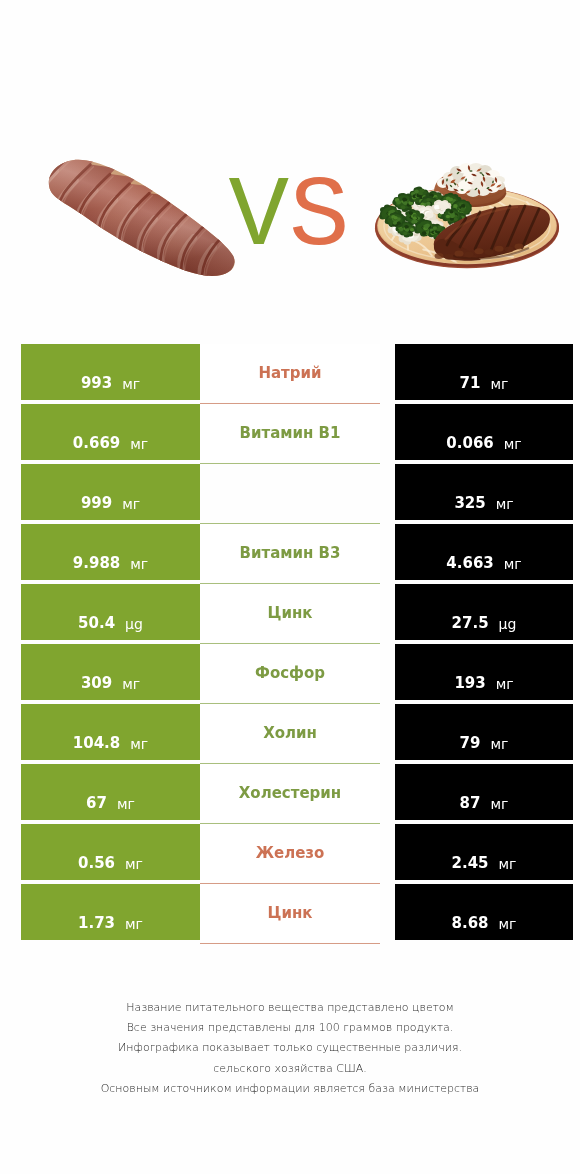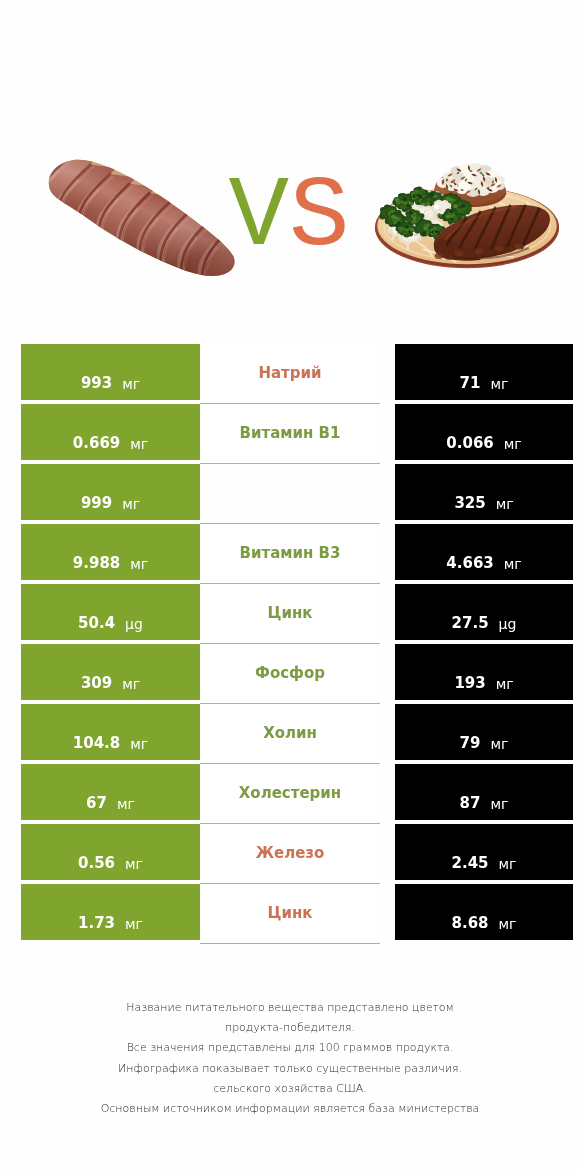--- a/index.html
+++ b/index.html
@@ -1108,19 +1108,18 @@
         </div>
         <div class="cell cR">
           <span>8.68</span>
           <span class="unit">мг</span>
         </div>
         <div class="sep" style="background:#d69c86"></div>
       </div>
     </div>
   <div class="footer" id="footer">
       <div>Название питательного вещества представлено цветом</div>
-      <div>продукта-победителя.</div>
       <div>Все значения представлены для 100 граммов продукта.</div>
       <div>Инфографика показывает только существенные различия.</div>
       <div>сельского хозяйства США.</div>
       <div>Основным источником информации является база министерства</div>
     </div>
 </div>
 
 </body></html>

